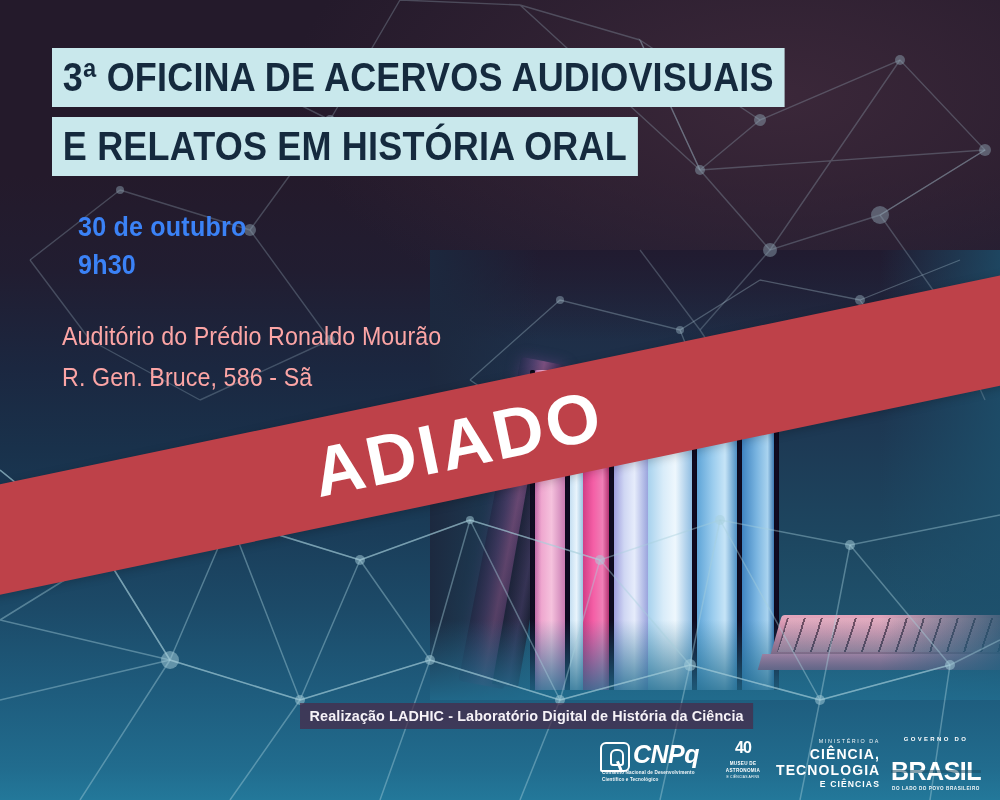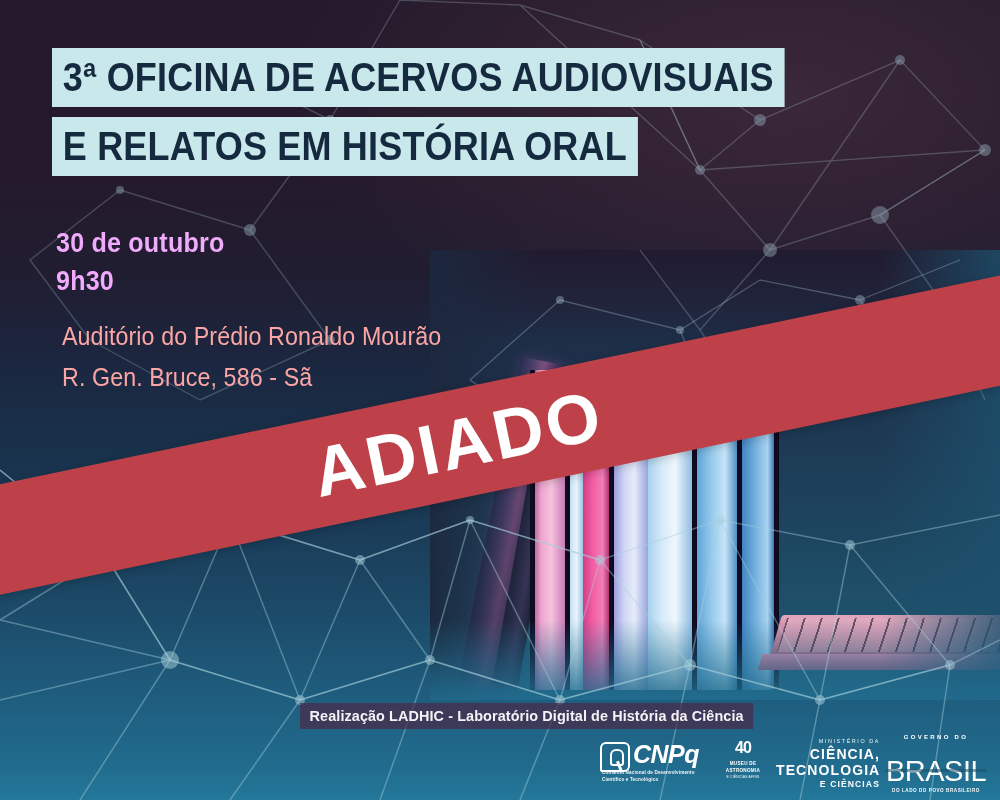--- a/index.html
+++ b/index.html
@@ -116,21 +116,21 @@
     display:inline-block;
     background:#C9E8EC;color:#152A3E;
     font-size:40px;line-height:1.0;
     font-weight:700;letter-spacing:.2px;
     padding:9px 12px 10px 12px;
     transform:scaleX(.90);transform-origin:left center;
     white-space:nowrap;
   }
   .title-line.second{margin-top:10px;}
 
-  .meta{position:absolute;left:56px;top:212px;color:#f0abfc;margin-top:16px;}
+  .meta{position:absolute;left:78px;top:212px;color:#3b82f6;}
   .meta .date{font-size:27px;font-weight:700;letter-spacing:.2px;transform:scaleX(.93);transform-origin:left;display:block;}
   .meta .time{font-size:27px;font-weight:700;letter-spacing:.2px;margin-top:7px;transform:scaleX(.93);transform-origin:left;display:block;}
   .venue{position:absolute;left:62px;top:322px;color:#fca5a5;}
   .venue .v1{font-size:25px;font-weight:400;letter-spacing:.1px;transform:scaleX(.93);transform-origin:left;display:block;white-space:nowrap;}
   .venue .v2{font-size:25px;font-weight:400;letter-spacing:.1px;margin-top:12px;transform:scaleX(.93);transform-origin:left;display:block;white-space:nowrap;}
 
   
   .banner{
     position:absolute;left:-70px;top:380px;width:1150px;height:108px;
     background:#BE4149;
@@ -191,21 +191,21 @@
   .mast-sub .fine{font-size:3.4px;letter-spacing:.2px;font-weight:400;display:block;margin-top:1px;}
   
   .mct{width:108px;color:#fff;text-align:right;padding-right:4px;}
   .mct-l1{font-size:5.4px;letter-spacing:1.6px;font-weight:400;opacity:.92;}
   .mct-l2{font-size:14px;letter-spacing:1.1px;font-weight:700;margin-top:2px;}
   .mct-l3{font-size:8.6px;letter-spacing:1.1px;font-weight:700;margin-top:1px;}
   
   .gov{width:104px;color:#fff;text-align:center;}
   .gov-l1{font-size:6px;letter-spacing:2.3px;font-weight:700;}
   .gov-l2{
-    font-size:29px;letter-spacing:-.5px;font-weight:400;line-height:1;margin-top:17px;
+    font-size:25px;letter-spacing:-.5px;font-weight:700;line-height:1;margin-top:17px;
     position:relative;display:inline-block;
   }
   .gov-l2 .bar{
     position:absolute;left:0;right:0;top:44%;height:3px;background:#1c4f66;opacity:.55;
   }
   .gov-l3{font-size:4.6px;letter-spacing:.55px;font-weight:600;margin-top:2px;opacity:.95;}
 
 </style>
 </head>
 <body>

